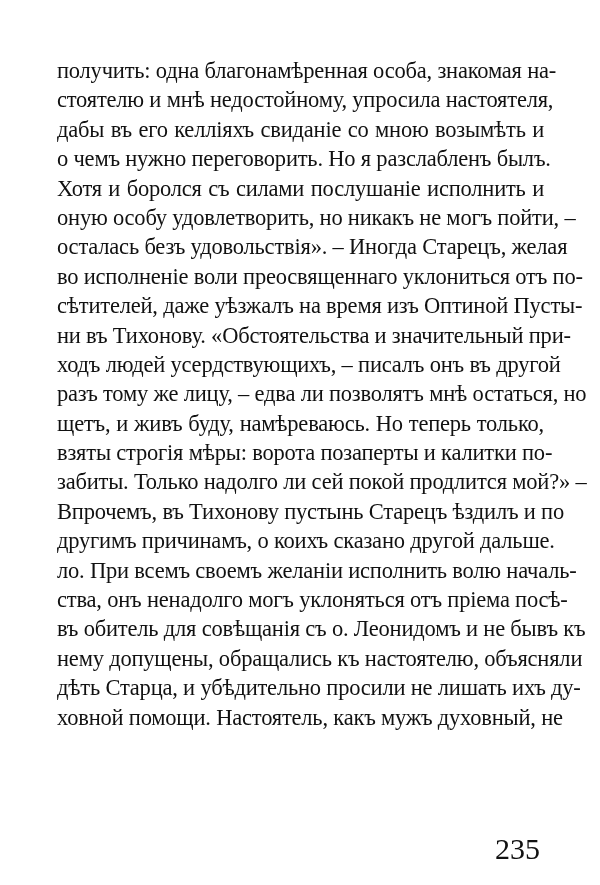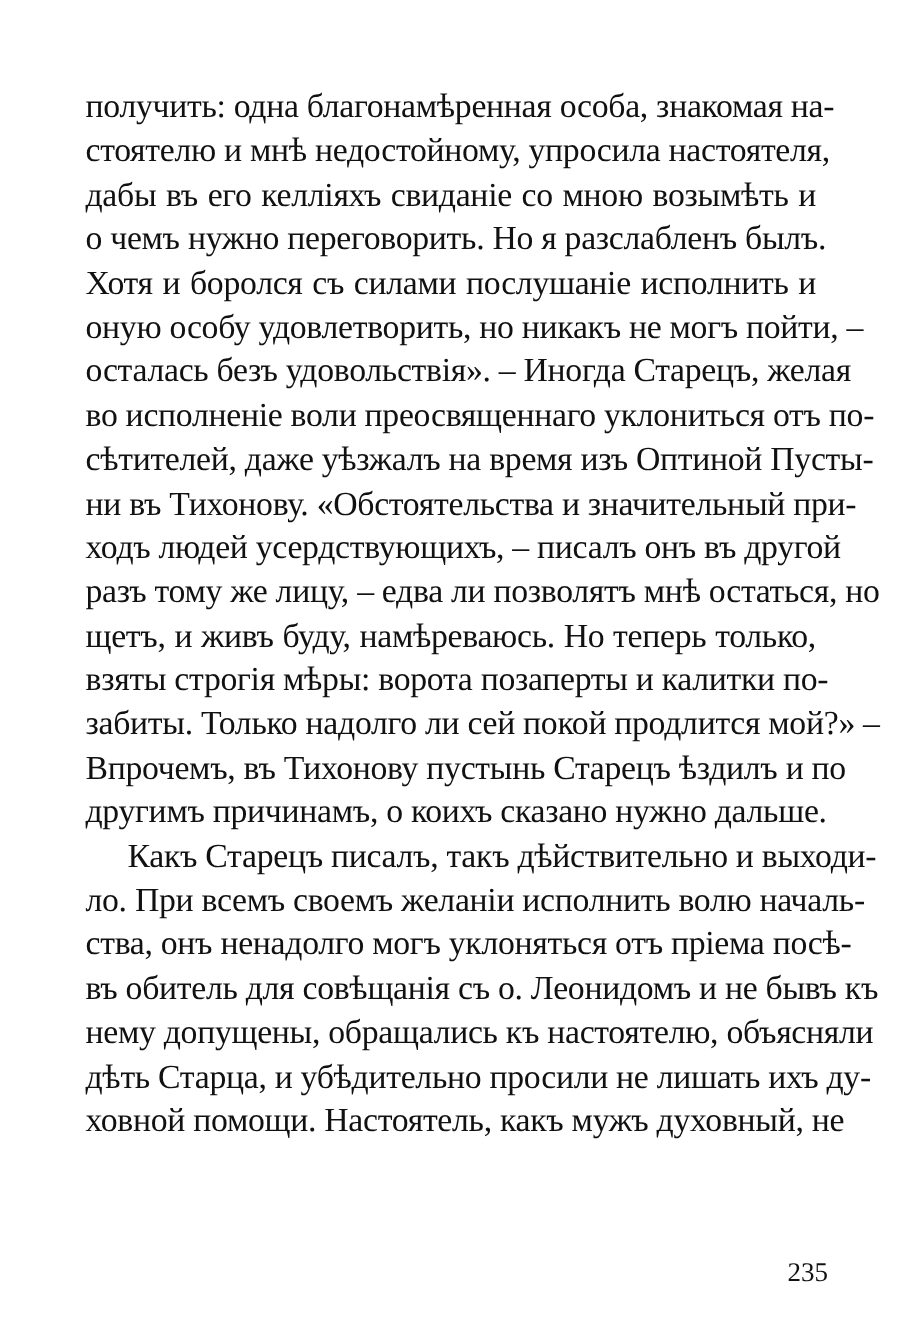--- a/index.html
+++ b/index.html
@@ -32,23 +32,23 @@
       letter-spacing: -0.2px;
     }
     .line.last {
       text-align-last: left;
     }
     .line.indent {
       padding-left: 28px;
     }
     .page-number {
       position: absolute;
-      right: 48px;
+      right: 60px;
       top: 834px;
-      font-size: 18px;
+      font-size: 30px;
       line-height: 29px;
     }
   </style>
 </head>
 <body>
 
 <div class="page">
   <span class="line">получить: одна благонамѣренная особа, знакомая на-</span>
   <span class="line">стоятелю и мнѣ недостойному, упросила настоятеля,</span>
   <span class="line">дабы въ его келліяхъ свиданіе со мною возымѣть и</span>
@@ -58,22 +58,21 @@
   <span class="line">осталась безъ удовольствія». – Иногда Старецъ, желая</span>
   <span class="line">во исполненіе воли преосвященнаго уклониться отъ по-</span>
   <span class="line">сѣтителей, даже уѣзжалъ на время изъ Оптиной Пусты-</span>
   <span class="line">ни въ Тихонову. «Обстоятельства и значительный при-</span>
   <span class="line">ходъ людей усердствующихъ, – писалъ онъ въ другой</span>
   <span class="line">разъ тому же лицу, – едва ли позволятъ мнѣ остаться, но</span>
   <span class="line">щетъ, и живъ буду, намѣреваюсь. Но теперь только,</span>
   <span class="line">взяты строгія мѣры: ворота позаперты и калитки по-</span>
   <span class="line">забиты. Только надолго ли сей покой продлится мой?» –</span>
   <span class="line">Впрочемъ, въ Тихонову пустынь Старецъ ѣздилъ и по</span>
-  <span class="line last">другимъ причинамъ, о коихъ сказано нужно дальше.</span>
-  <span class="line indent">Какъ Старецъ писалъ, такъ дѣйствительно и выходи-</span>
+  <span class="line last">другимъ причинамъ, о коихъ сказано другой дальше.</span>
   <span class="line">ло. При всемъ своемъ желаніи исполнить волю началь-</span>
   <span class="line">ства, онъ ненадолго могъ уклоняться отъ пріема посѣ-</span>
   <span class="line">въ обитель для совѣщанія съ о. Леонидомъ и не бывъ къ</span>
   <span class="line">нему допущены, обращались къ настоятелю, объясняли</span>
   <span class="line">дѣть Старца, и убѣдительно просили не лишать ихъ ду-</span>
   <span class="line">ховной помощи. Настоятель, какъ мужъ духовный, не</span>
 
 </div>
 
 <div class="page-number">235</div>

